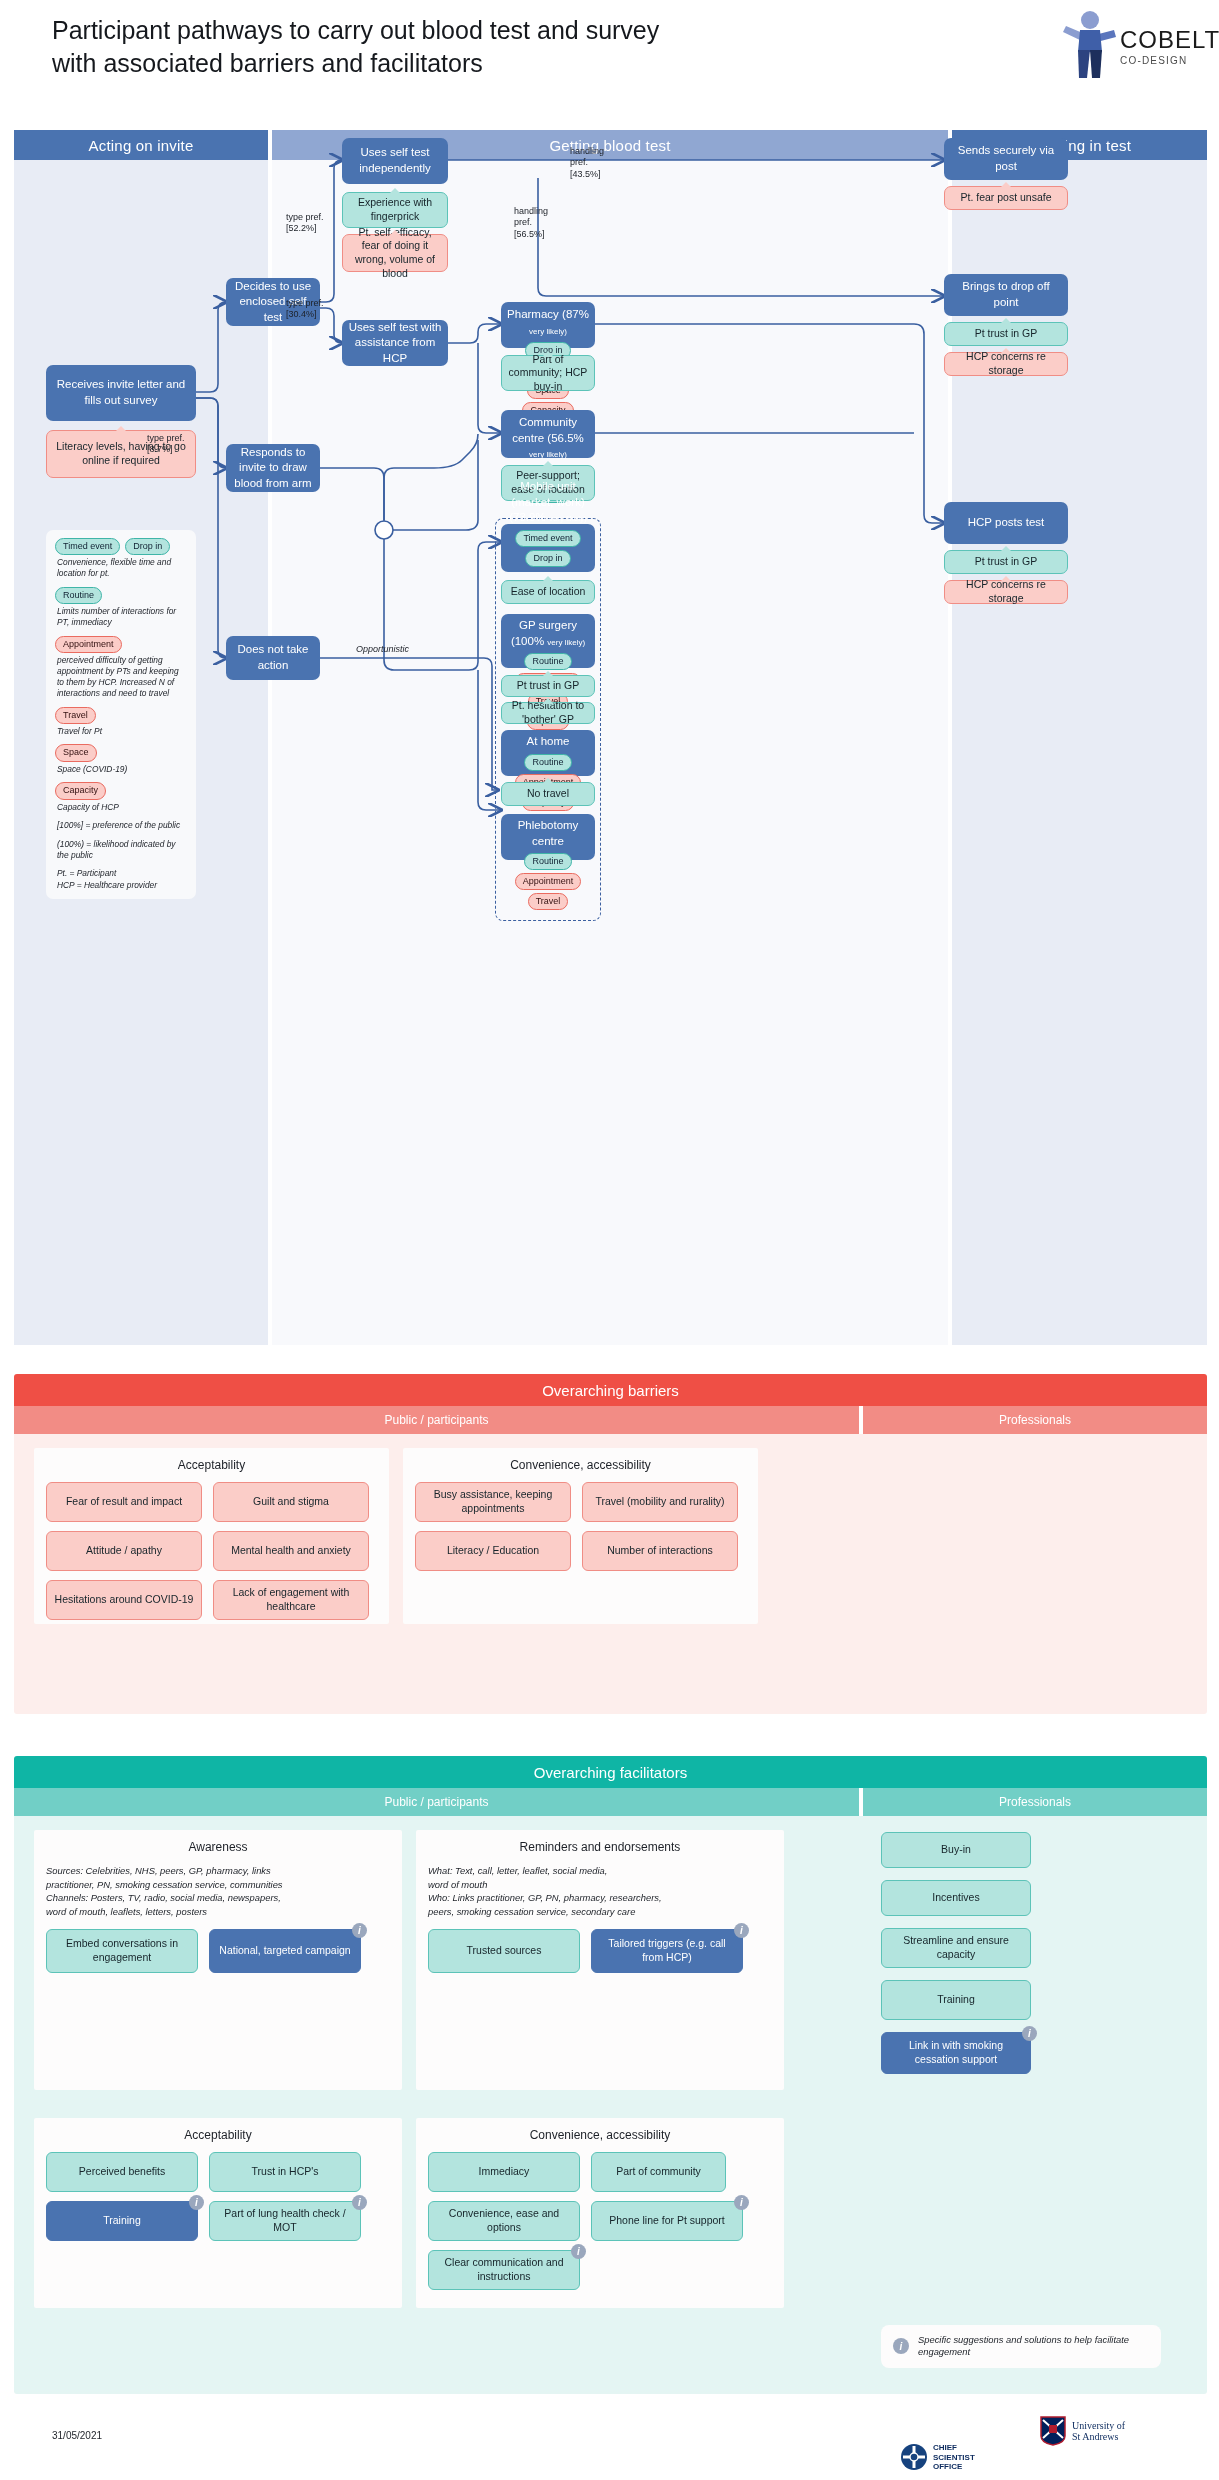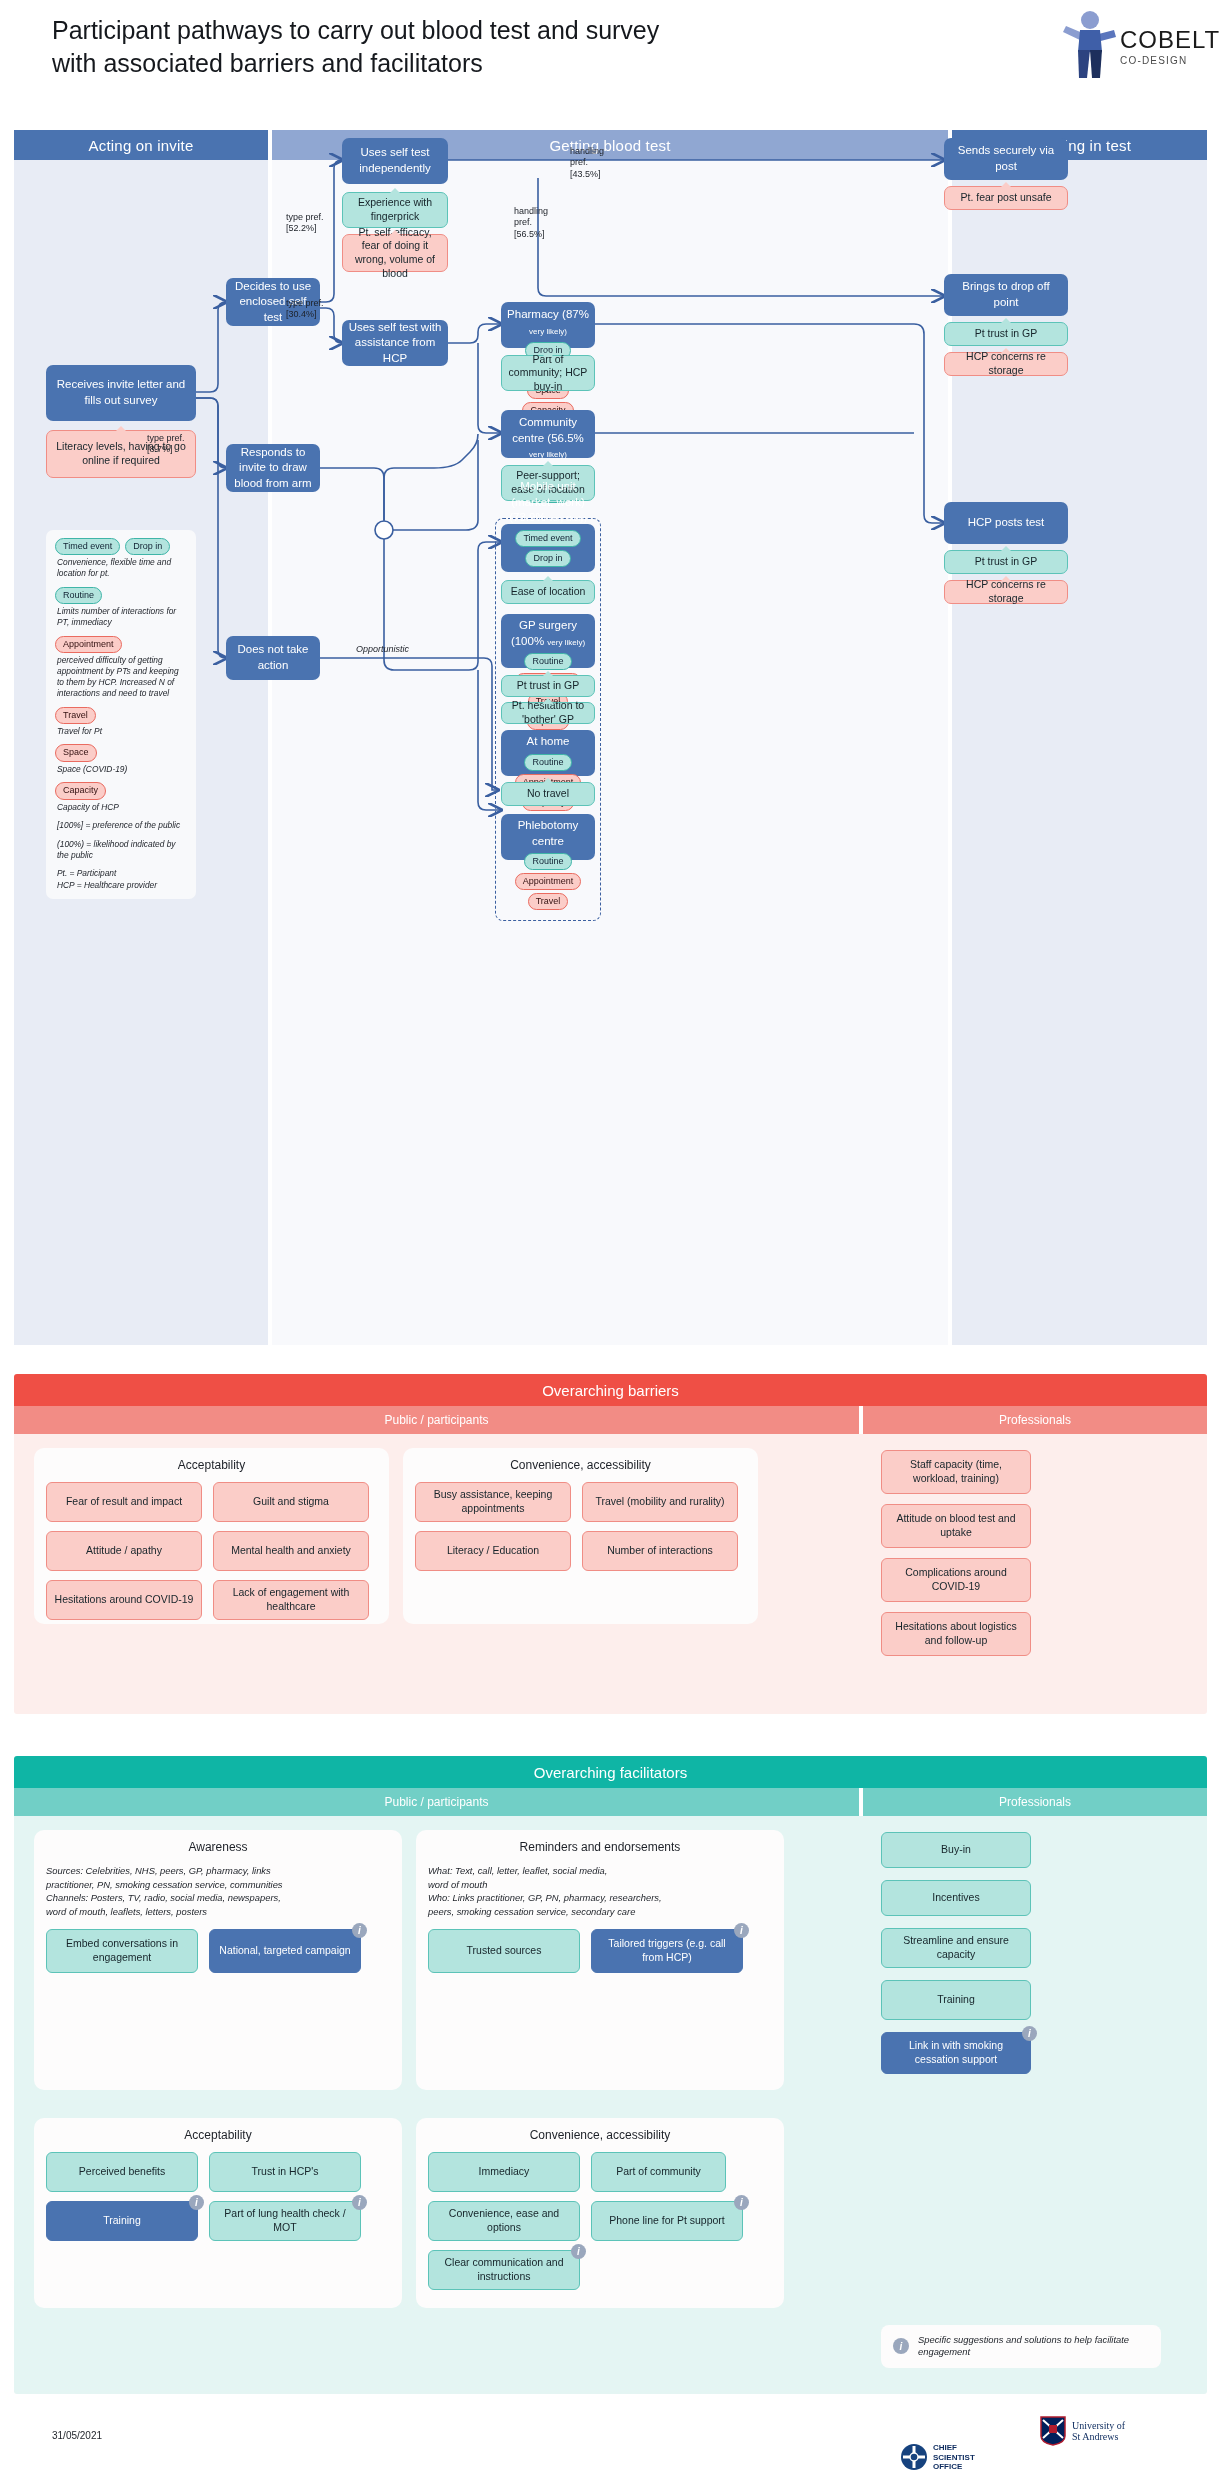--- a/index.html
+++ b/index.html
@@ -75,21 +75,21 @@
 
   
   .section { position:absolute; left:14px; width:1193px; border-radius:3px; overflow:hidden; }
   .sec-title { height:32px; display:flex; align-items:center; justify-content:center;
      color:#fff; font-size:15px; }
   .sec-subrow { display:flex; height:28px; gap:4px; }
   .sec-sub { display:flex; align-items:center; justify-content:center; color:#fff; font-size:12px; }
   .sec-body { display:flex; gap:4px; }
   .col { position:relative; }
   .cardwrap { display:flex; gap:14px; padding:14px 20px; }
-  .card { background:#fdfcfc; border-radius:10px; padding:10px 12px 4px; position:relative; }
+  .card { background:#fdfcfc; border-radius:2px; padding:10px 12px 4px; position:relative; }
   .card-h { text-align:center; font-size:12px; margin-bottom:10px; }
   .card-grid { display:flex; flex-wrap:wrap; gap:9px 11px; }
   .chip { border-radius:6px; font-size:10.5px; line-height:1.3; text-align:center;
      display:flex; align-items:center; justify-content:center; padding:5px 6px; position:relative; }
   .chip.bar { background:#fbcdc8; border:1px solid #f08d85; color:#16242a; }
   .chip.fac { background:#b3e4de; border:1px solid #5cc3b8; color:#16242a; }
   .chip.facblue { background:#4a73b0; border:1px solid #4a73b0; color:#ffffff; }
   .info { position:absolute; right:-7px; top:-7px; width:15px; height:15px; border-radius:50%;
      background:#9aa7bd; color:#fff; font-size:10px; font-style:italic; font-weight:bold;
      display:flex; align-items:center; justify-content:center; }
@@ -423,28 +423,20 @@
         </div>
         <div class="card" style="flex:0 0 355px;">
           <div class="card-h">Convenience, accessibility</div>
           <div class="card-grid">
             <div class="chip bar" style="width:156px;height:40px;">Busy assistance, keeping appointments</div>
             <div class="chip bar" style="width:156px;height:40px;">Travel (mobility and rurality)</div>
             <div class="chip bar" style="width:156px;height:40px;">Literacy / Education</div>
             <div class="chip bar" style="width:156px;height:40px;">Number of interactions</div>
           </div>
         </div>
-      </div>
-    </div>
-    <div class="col" style="flex:1;">
-      <div style="padding:16px 18px; display:flex; flex-wrap:wrap; gap:10px 10px;">
-        <div class="chip bar" style="width:150px;height:44px;">Staff capacity (time, workload, training)</div>
-        <div class="chip bar" style="width:150px;height:44px;">Attitude on blood test and uptake</div>
-        <div class="chip bar" style="width:150px;height:44px;">Complications around COVID-19</div>
-        <div class="chip bar" style="width:150px;height:44px;">Hesitations about logistics and follow-up</div>
       </div>
     </div>
   </div>
 </div>
 
 <div class="section" id="facilitators" style="top:1756px; height:638px;">
   <div class="sec-title">Overarching facilitators</div>
   <div class="sec-subrow">
     <div class="sec-sub" style="flex:0 0 845px;">Public / participants</div>
     <div class="sec-sub" style="flex:1;">Professionals</div>

